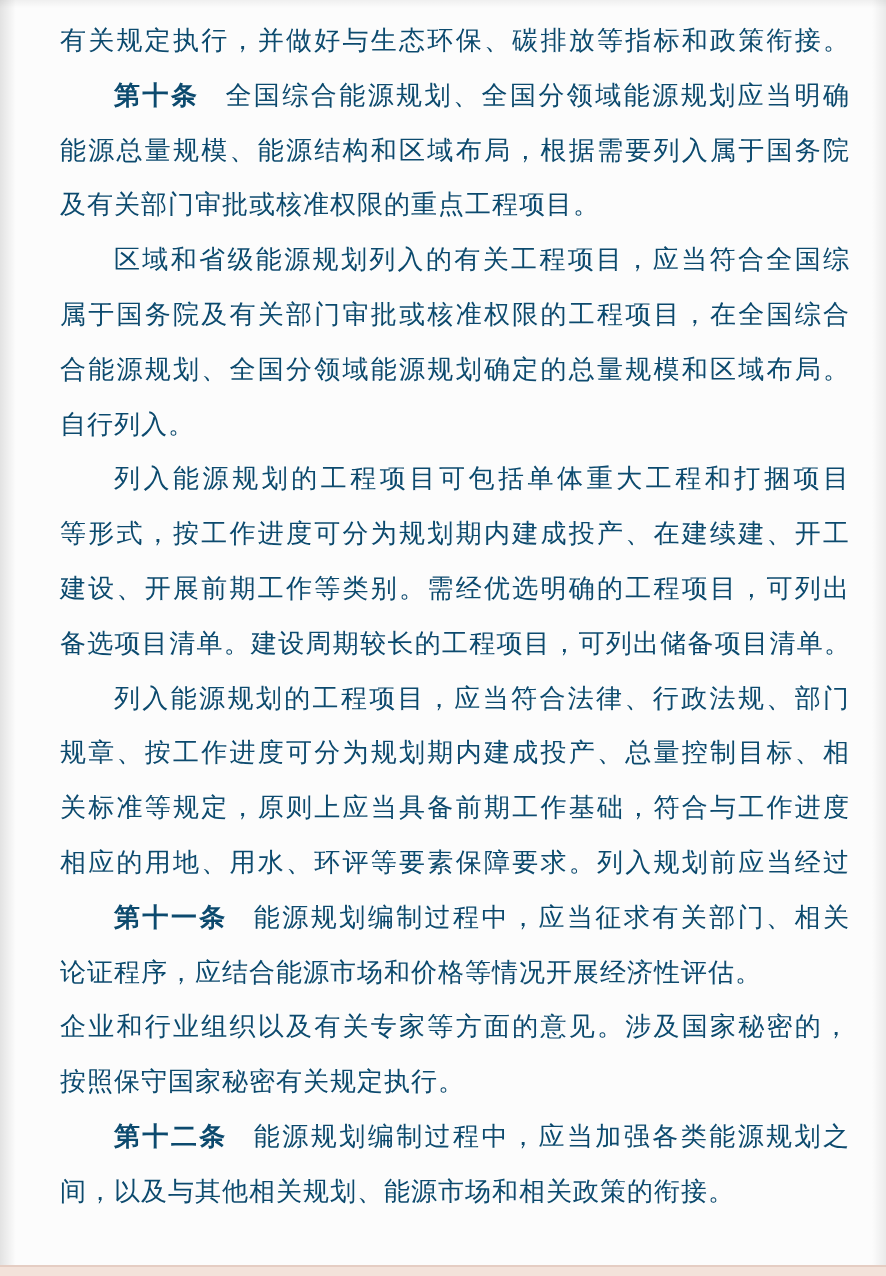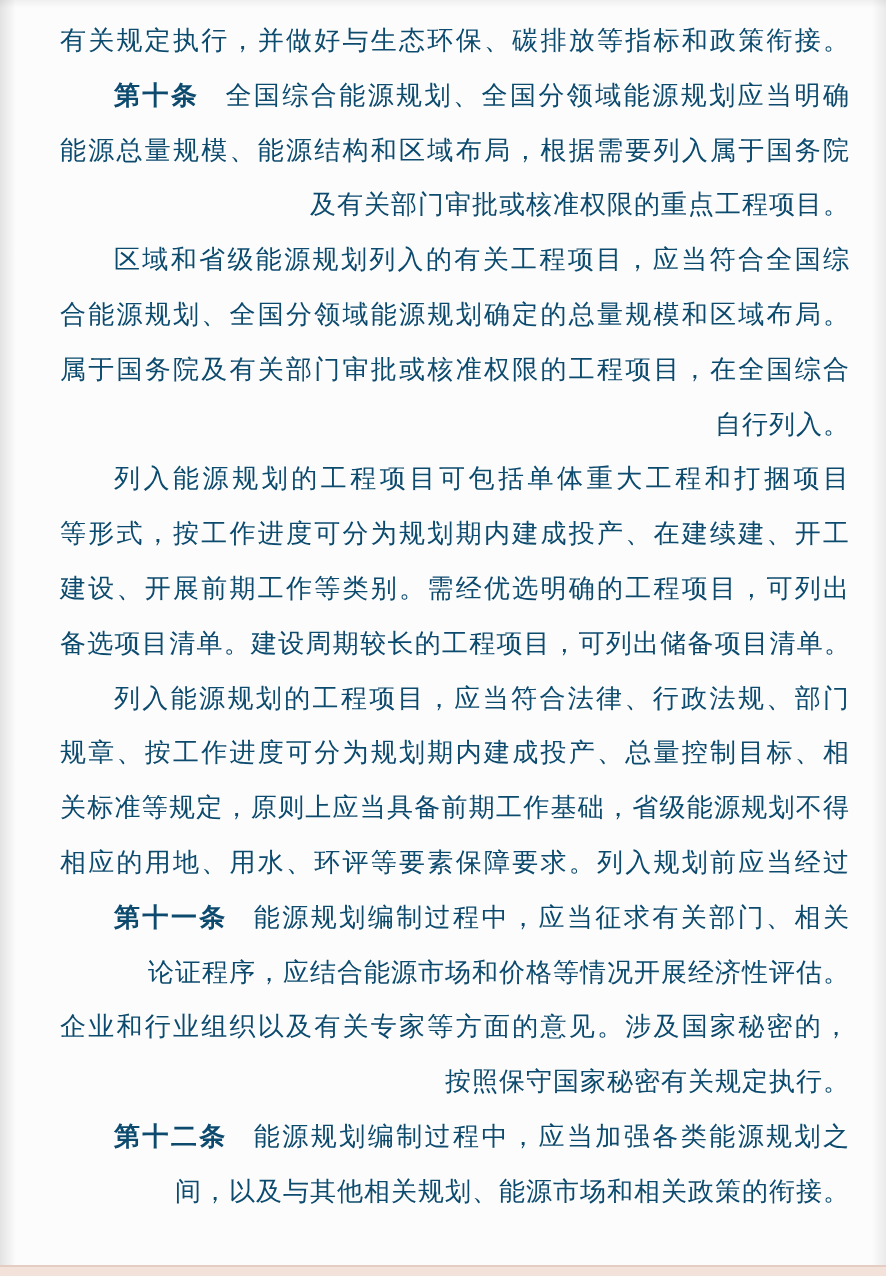--- a/index.html
+++ b/index.html
@@ -20,21 +20,20 @@
     left: 60px;
     width: 790px;
     color: #0c4a6e;
     font-size: 26px;
     letter-spacing: 1px;
   }
   .line {
     height: 54.8px;
     line-height: 54.8px;
     white-space: normal;
-    text-align: right;
   }
   
   .line.j {
     text-align: justify;
     text-align-last: justify;
     text-justify: inter-character;
   }
   
   .line.ind {
     text-indent: 54px;
@@ -72,30 +71,30 @@
 </style>
 </head>
 <body>
 
 <div class="page-text">
   <div class="line j"><span>有关规定执行，并做好与生态环保、碳排放等指标和政策衔接。</span></div>
   <div class="line j ind"><span class="art">第十条</span><span>全国综合能源规划、全国分领域能源规划应当明确</span></div>
   <div class="line j"><span>能源总量规模、能源结构和区域布局，根据需要列入属于国务院</span></div>
   <div class="line"><span>及有关部门审批或核准权限的重点工程项目。</span></div>
   <div class="line j ind"><span>区域和省级能源规划列入的有关工程项目，应当符合全国综</span></div>
+  <div class="line j"><span>属于国务院及有关部门审批或核准权限的工程项目，在全国综合</span></div>
   <div class="line j"><span>合能源规划、全国分领域能源规划确定的总量规模和区域布局。</span></div>
-  <div class="line j"><span>属于国务院及有关部门审批或核准权限的工程项目，在全国综合</span></div>
   <div class="line"><span>自行列入。</span></div>
   <div class="line j ind"><span>列入能源规划的工程项目可包括单体重大工程和打捆项目</span></div>
   <div class="line j"><span>等形式，按工作进度可分为规划期内建成投产、在建续建、开工</span></div>
   <div class="line j"><span>建设、开展前期工作等类别。需经优选明确的工程项目，可列出</span></div>
   <div class="line j tight"><span>备选项目清单。建设周期较长的工程项目，可列出储备项目清单。</span></div>
   <div class="line j ind"><span>列入能源规划的工程项目，应当符合法律、行政法规、部门</span></div>
   <div class="line j"><span>规章、按工作进度可分为规划期内建成投产、总量控制目标、相</span></div>
-  <div class="line j"><span>关标准等规定，原则上应当具备前期工作基础，省级能源规划不得</span></div>
+  <div class="line j"><span>关标准等规定，原则上应当具备前期工作基础，符合与工作进度</span></div>
   <div class="line j"><span>相应的用地、用水、环评等要素保障要求。列入规划前应当经过</span></div>
   <div class="line j ind"><span class="art">第十一条</span><span>能源规划编制过程中，应当征求有关部门、相关</span></div>
   <div class="line"><span>论证程序，应结合能源市场和价格等情况开展经济性评估。</span></div>
   <div class="line j"><span>企业和行业组织以及有关专家等方面的意见。涉及国家秘密的，</span></div>
   <div class="line"><span>按照保守国家秘密有关规定执行。</span></div>
   <div class="line j ind"><span class="art">第十二条</span><span>能源规划编制过程中，应当加强各类能源规划之</span></div>
   <div class="line"><span>间，以及与其他相关规划、能源市场和相关政策的衔接。</span></div>
 </div>
 
 <div class="edge-left"></div>

